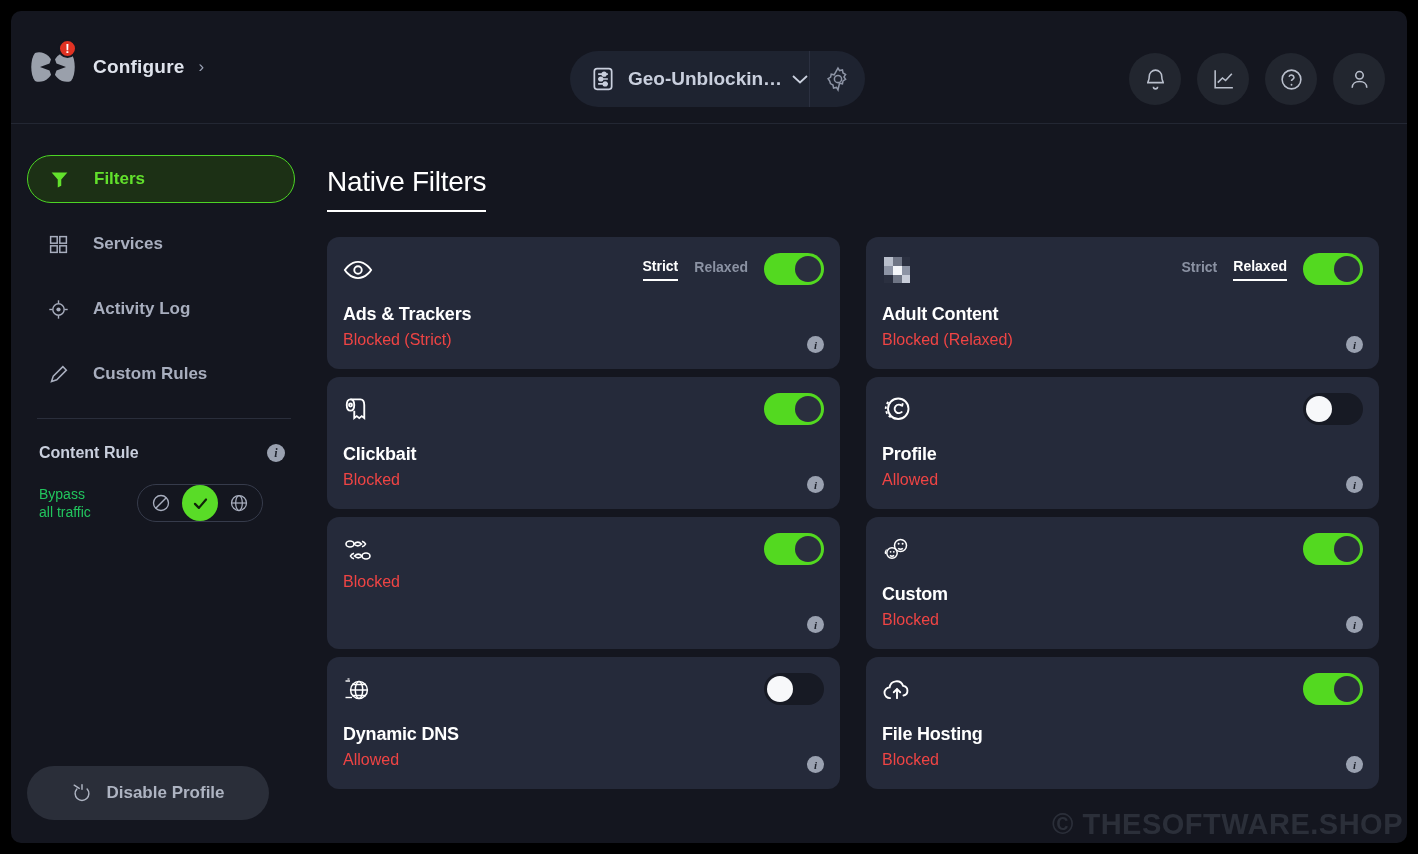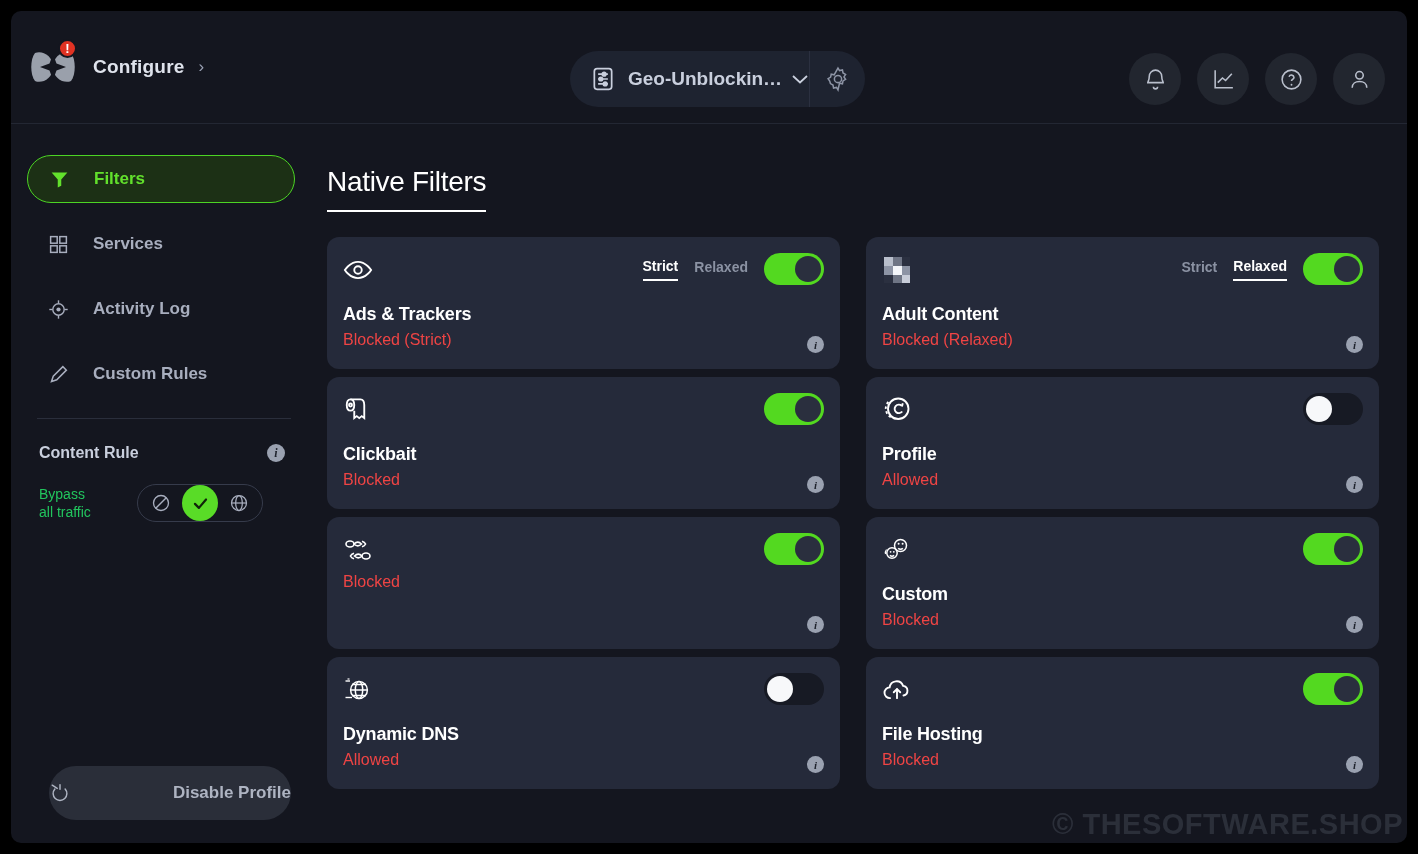--- a/index.html
+++ b/index.html
@@ -152,25 +152,25 @@
     gap: 4px;
   }
   .seg {
     width: 34px; height: 34px; border-radius: 50%;
     display: flex; align-items: center; justify-content: center;
   }
   .seg.sel { background: #59dc27; width: 36px; height: 36px; }
 
   .disable-btn {
     position: absolute;
-    left: 38px; bottom: 22px;
+    left: 16px; bottom: 22px;
     width: 242px; height: 54px;
     background: #2a2e39;
     border-radius: 27px;
-    display: flex; align-items: center; justify-content: space-between;
+    display: flex; align-items: center; justify-content: center;
     color: #aeb4c2; font-size: 17px; font-weight: bold;
   }
   .disable-btn .db-ico { margin-right: 13px; display:flex; }
 
   
   .main { flex: 1 1 auto; position: relative; padding: 0 28px 0 16px; }
   .tabs-row {
     display: flex; align-items: flex-end;
     margin-top: 42px; position: relative;
   }

